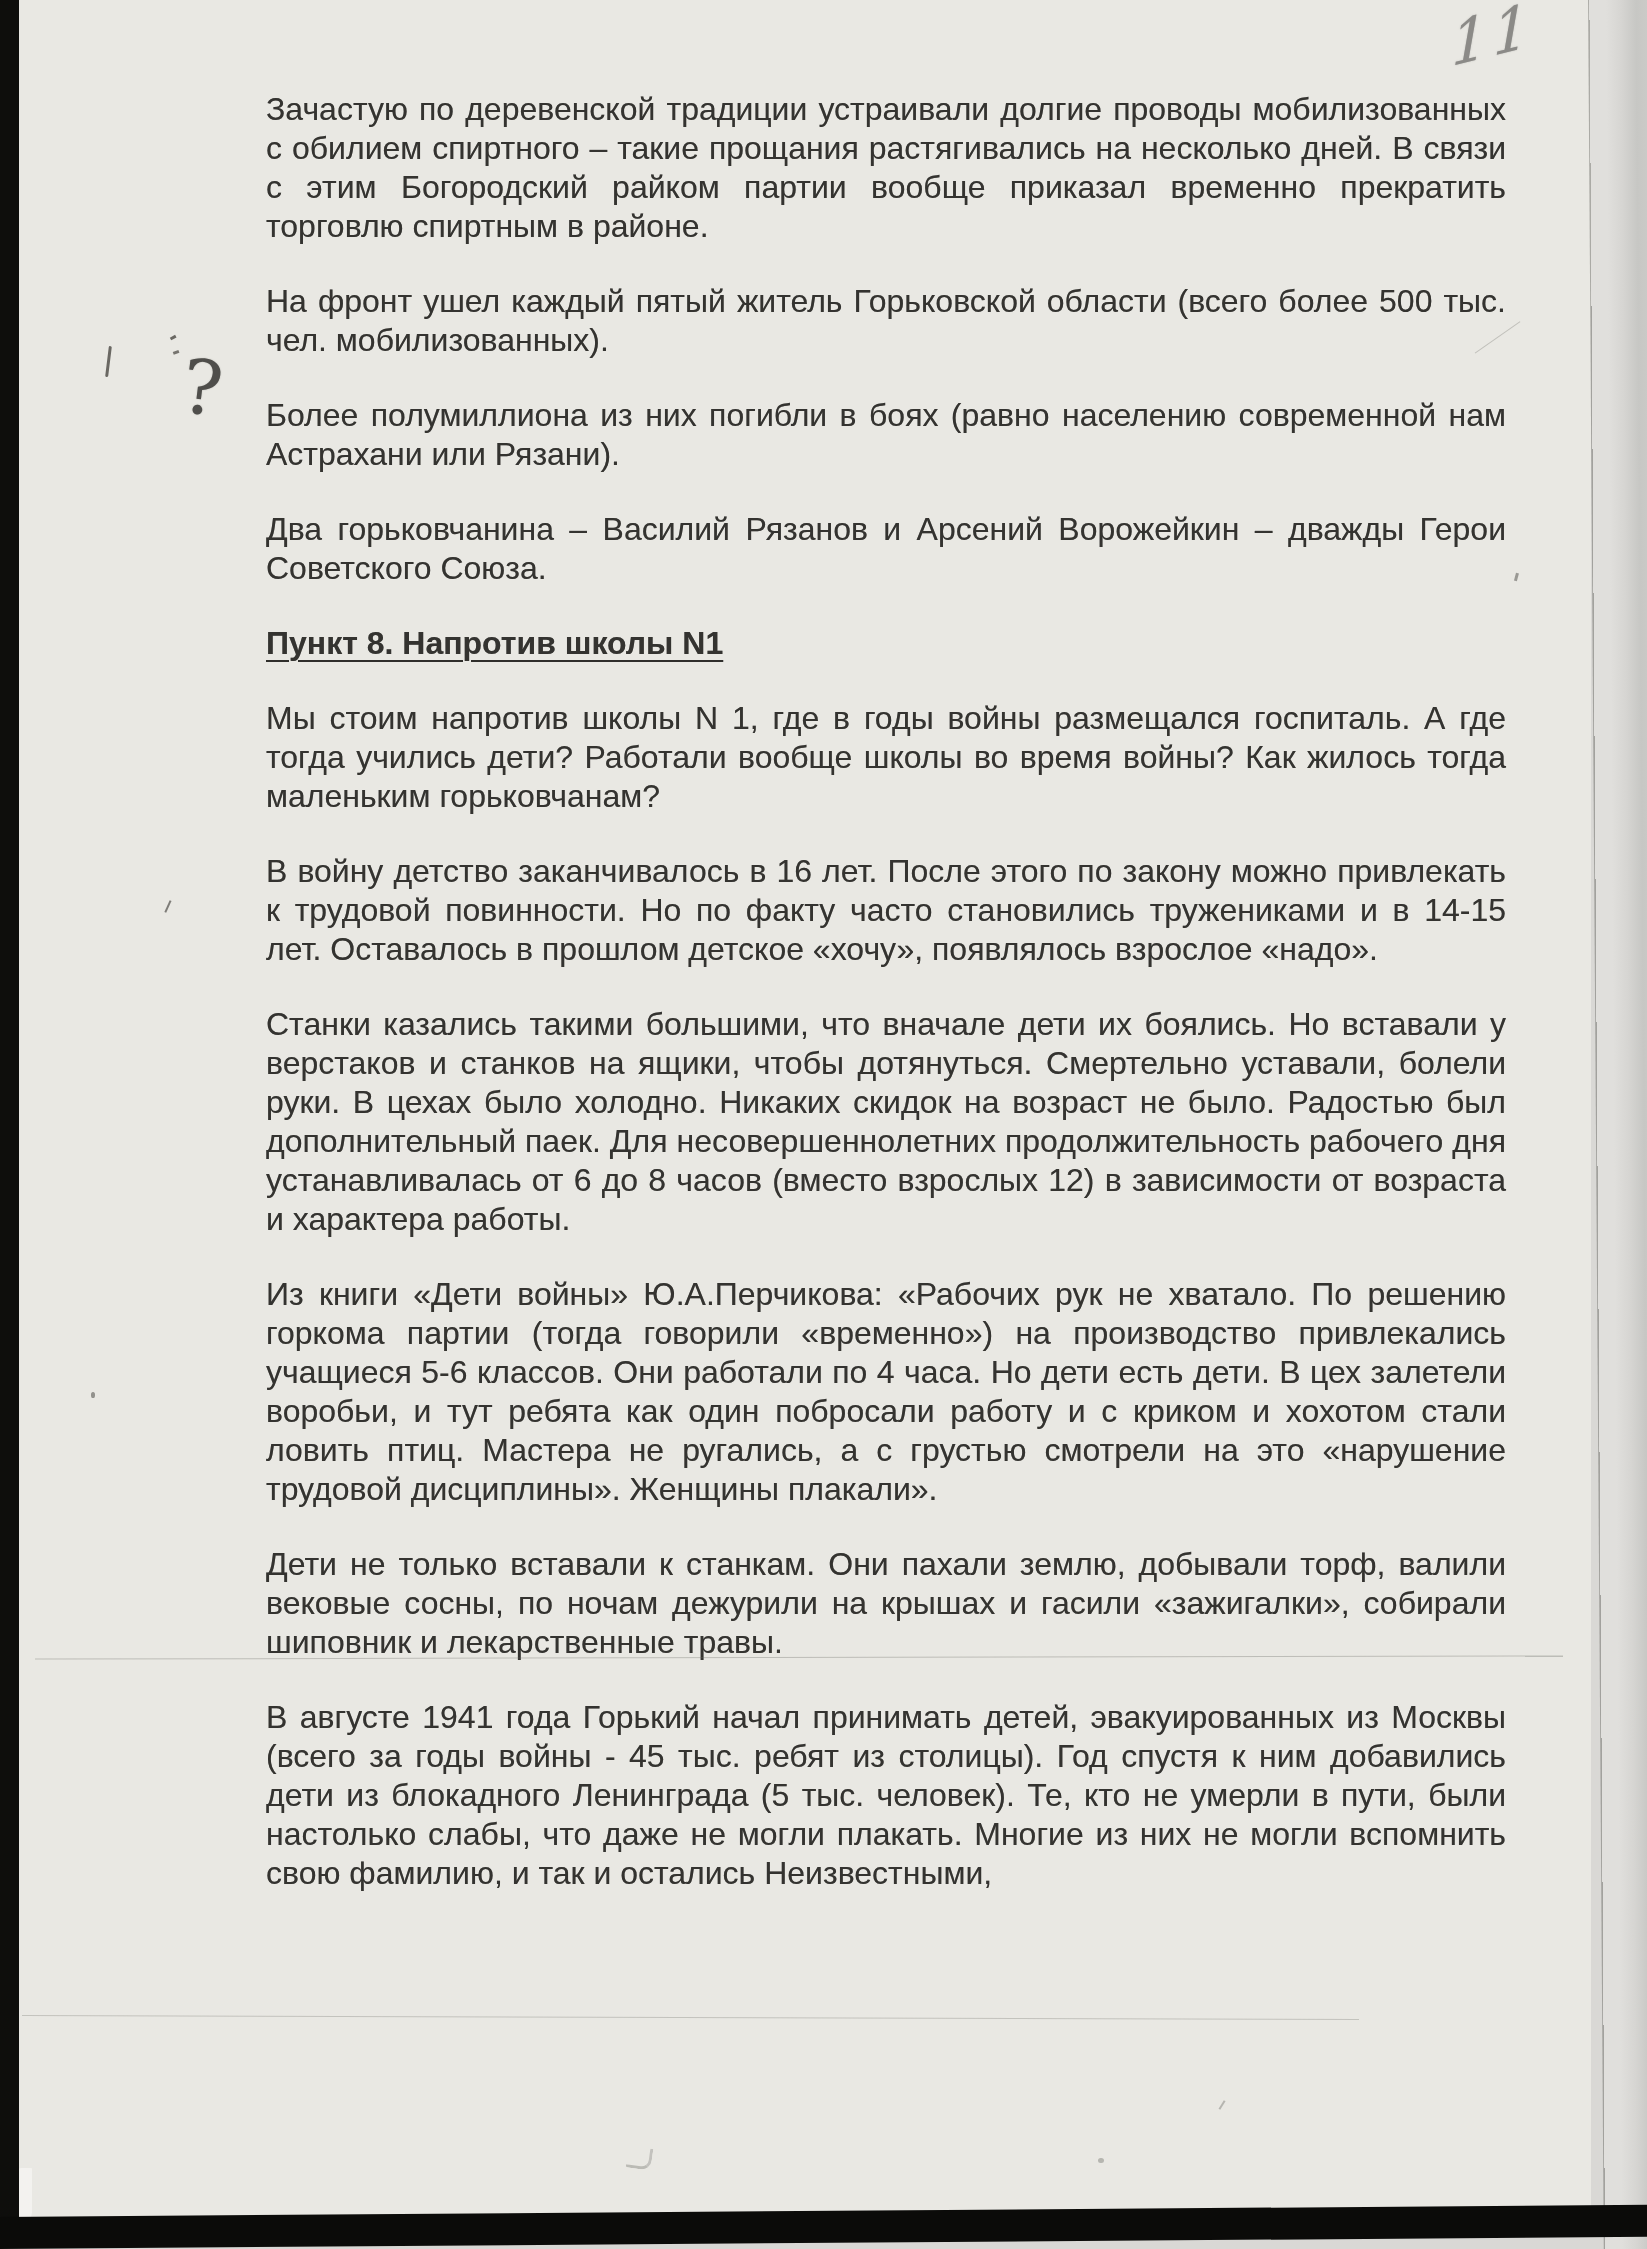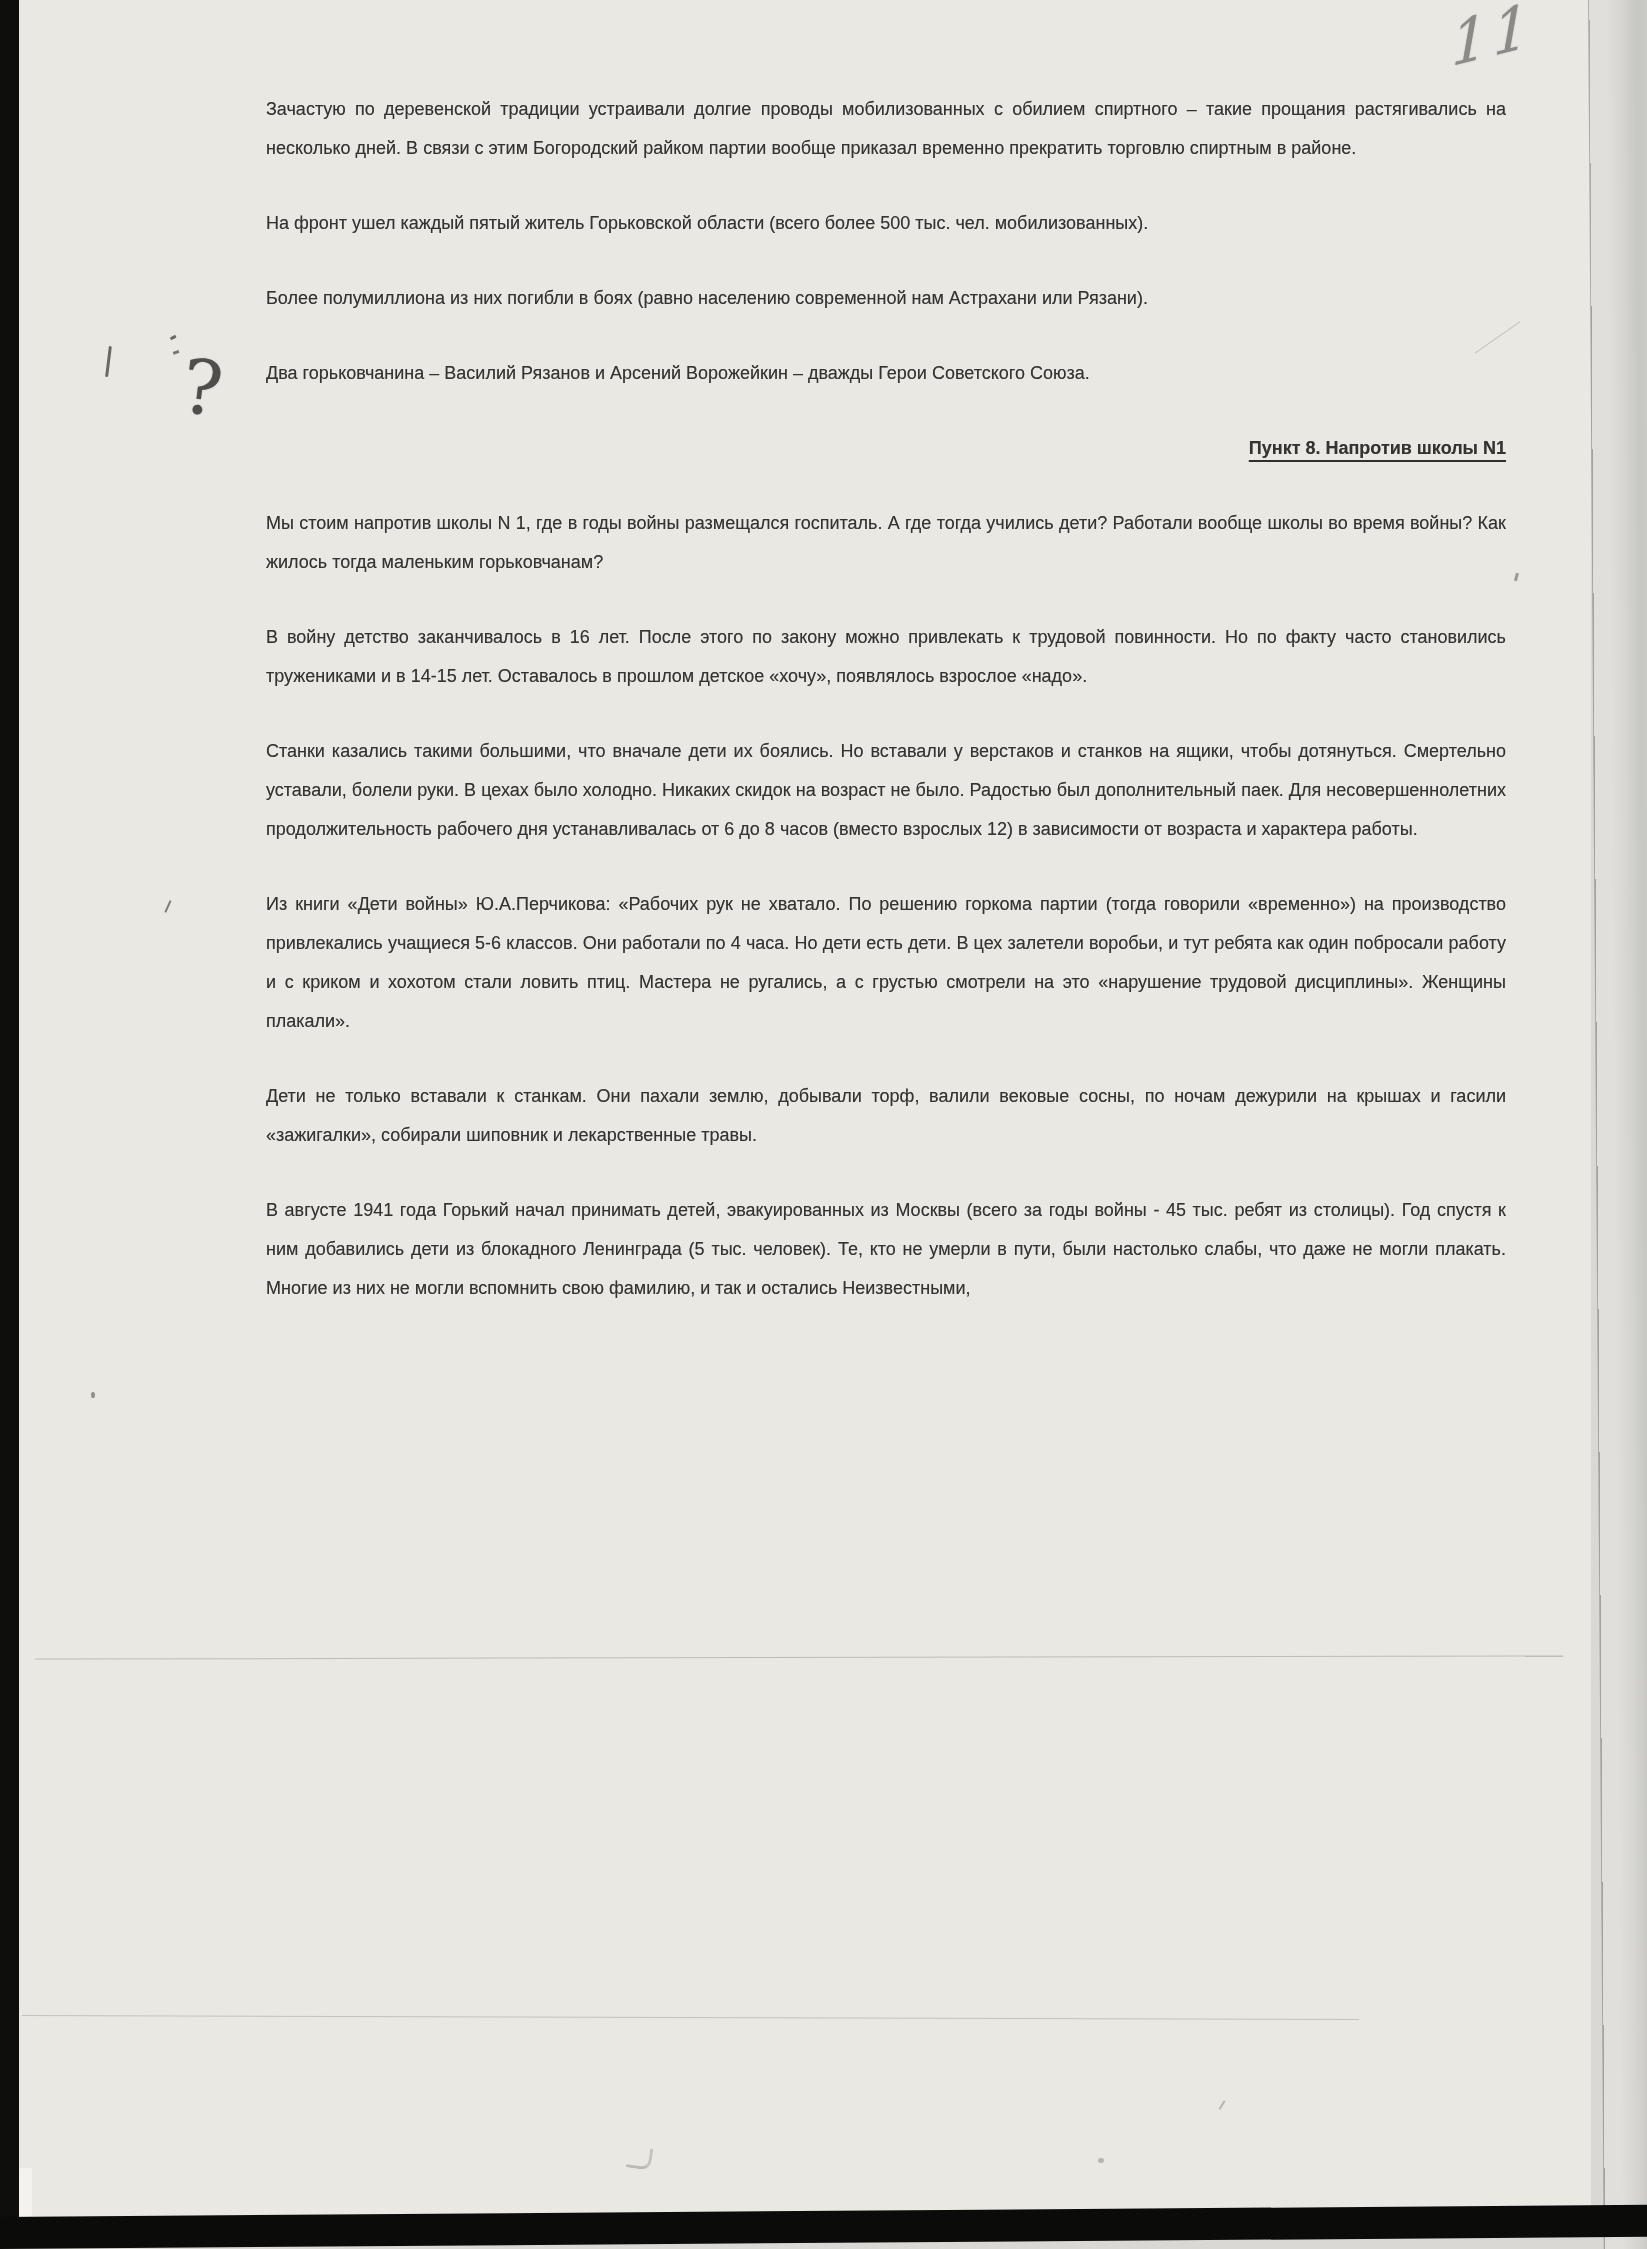--- a/index.html
+++ b/index.html
@@ -40,25 +40,25 @@
     transform:rotate(-0.42deg);transform-origin:left top;
   }
   .corner-white{
     position:absolute;left:17px;top:2168px;width:15.3px;height:53px;
     background:#f3f2ef;border-radius:6.4px 1.3px 12.7px 60% / 6.4px 1.3px 12.7px 45%;
   }
   
   .textblock{
     position:absolute;left:248px;top:90px;width:1240px;
     color:#343330;
-    font-size:18px;line-height:39px;
+    font-size:32px;line-height:39px;
     text-shadow:0 0 0.6px rgba(52,50,46,0.45);
   }
   .para{margin:0 0 36px 0;text-align:justify;}
-  .para.heading{font-weight:bold;text-align:right;}
+  .para.heading{font-weight:bold;text-align:left;}
   .heading-underline{
     text-decoration:underline;
     text-decoration-thickness:1.9px;
     text-underline-offset:5.7px;
     text-decoration-color:#2f2e2b;
   }
   
   .pencil-11{
     position:absolute;left:1450px;top:0px;
     font-family:"DejaVu Serif", serif;

